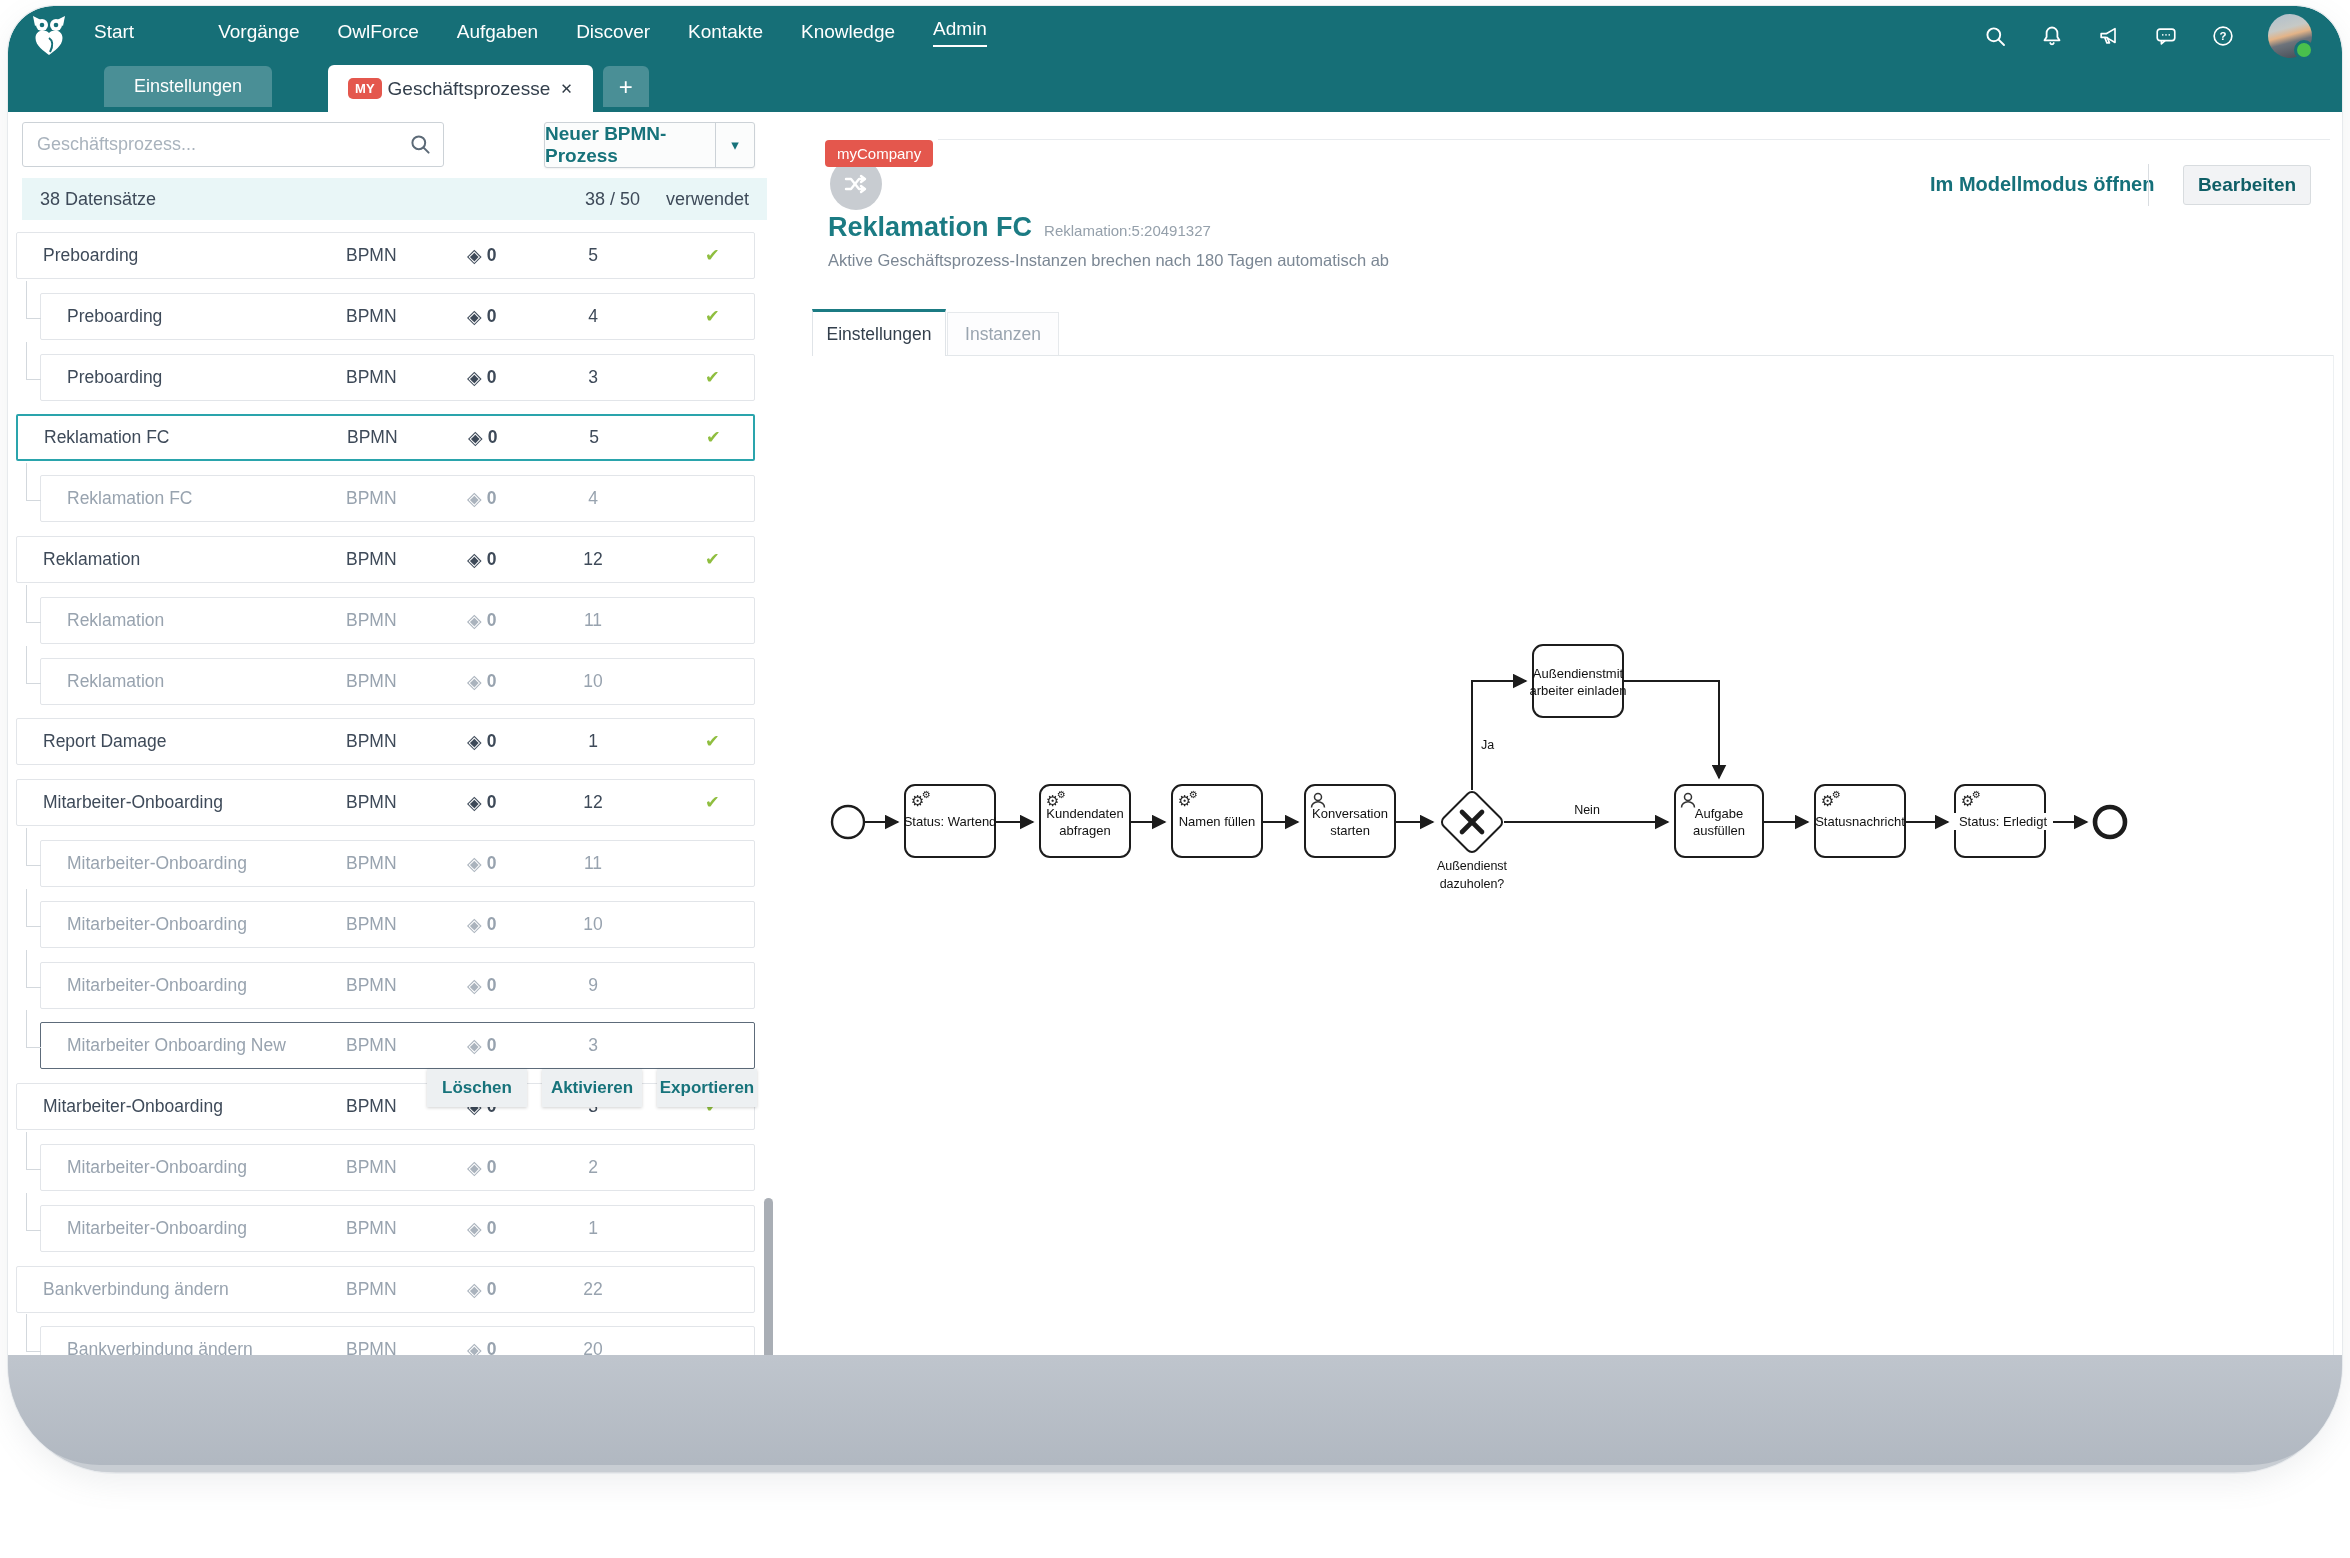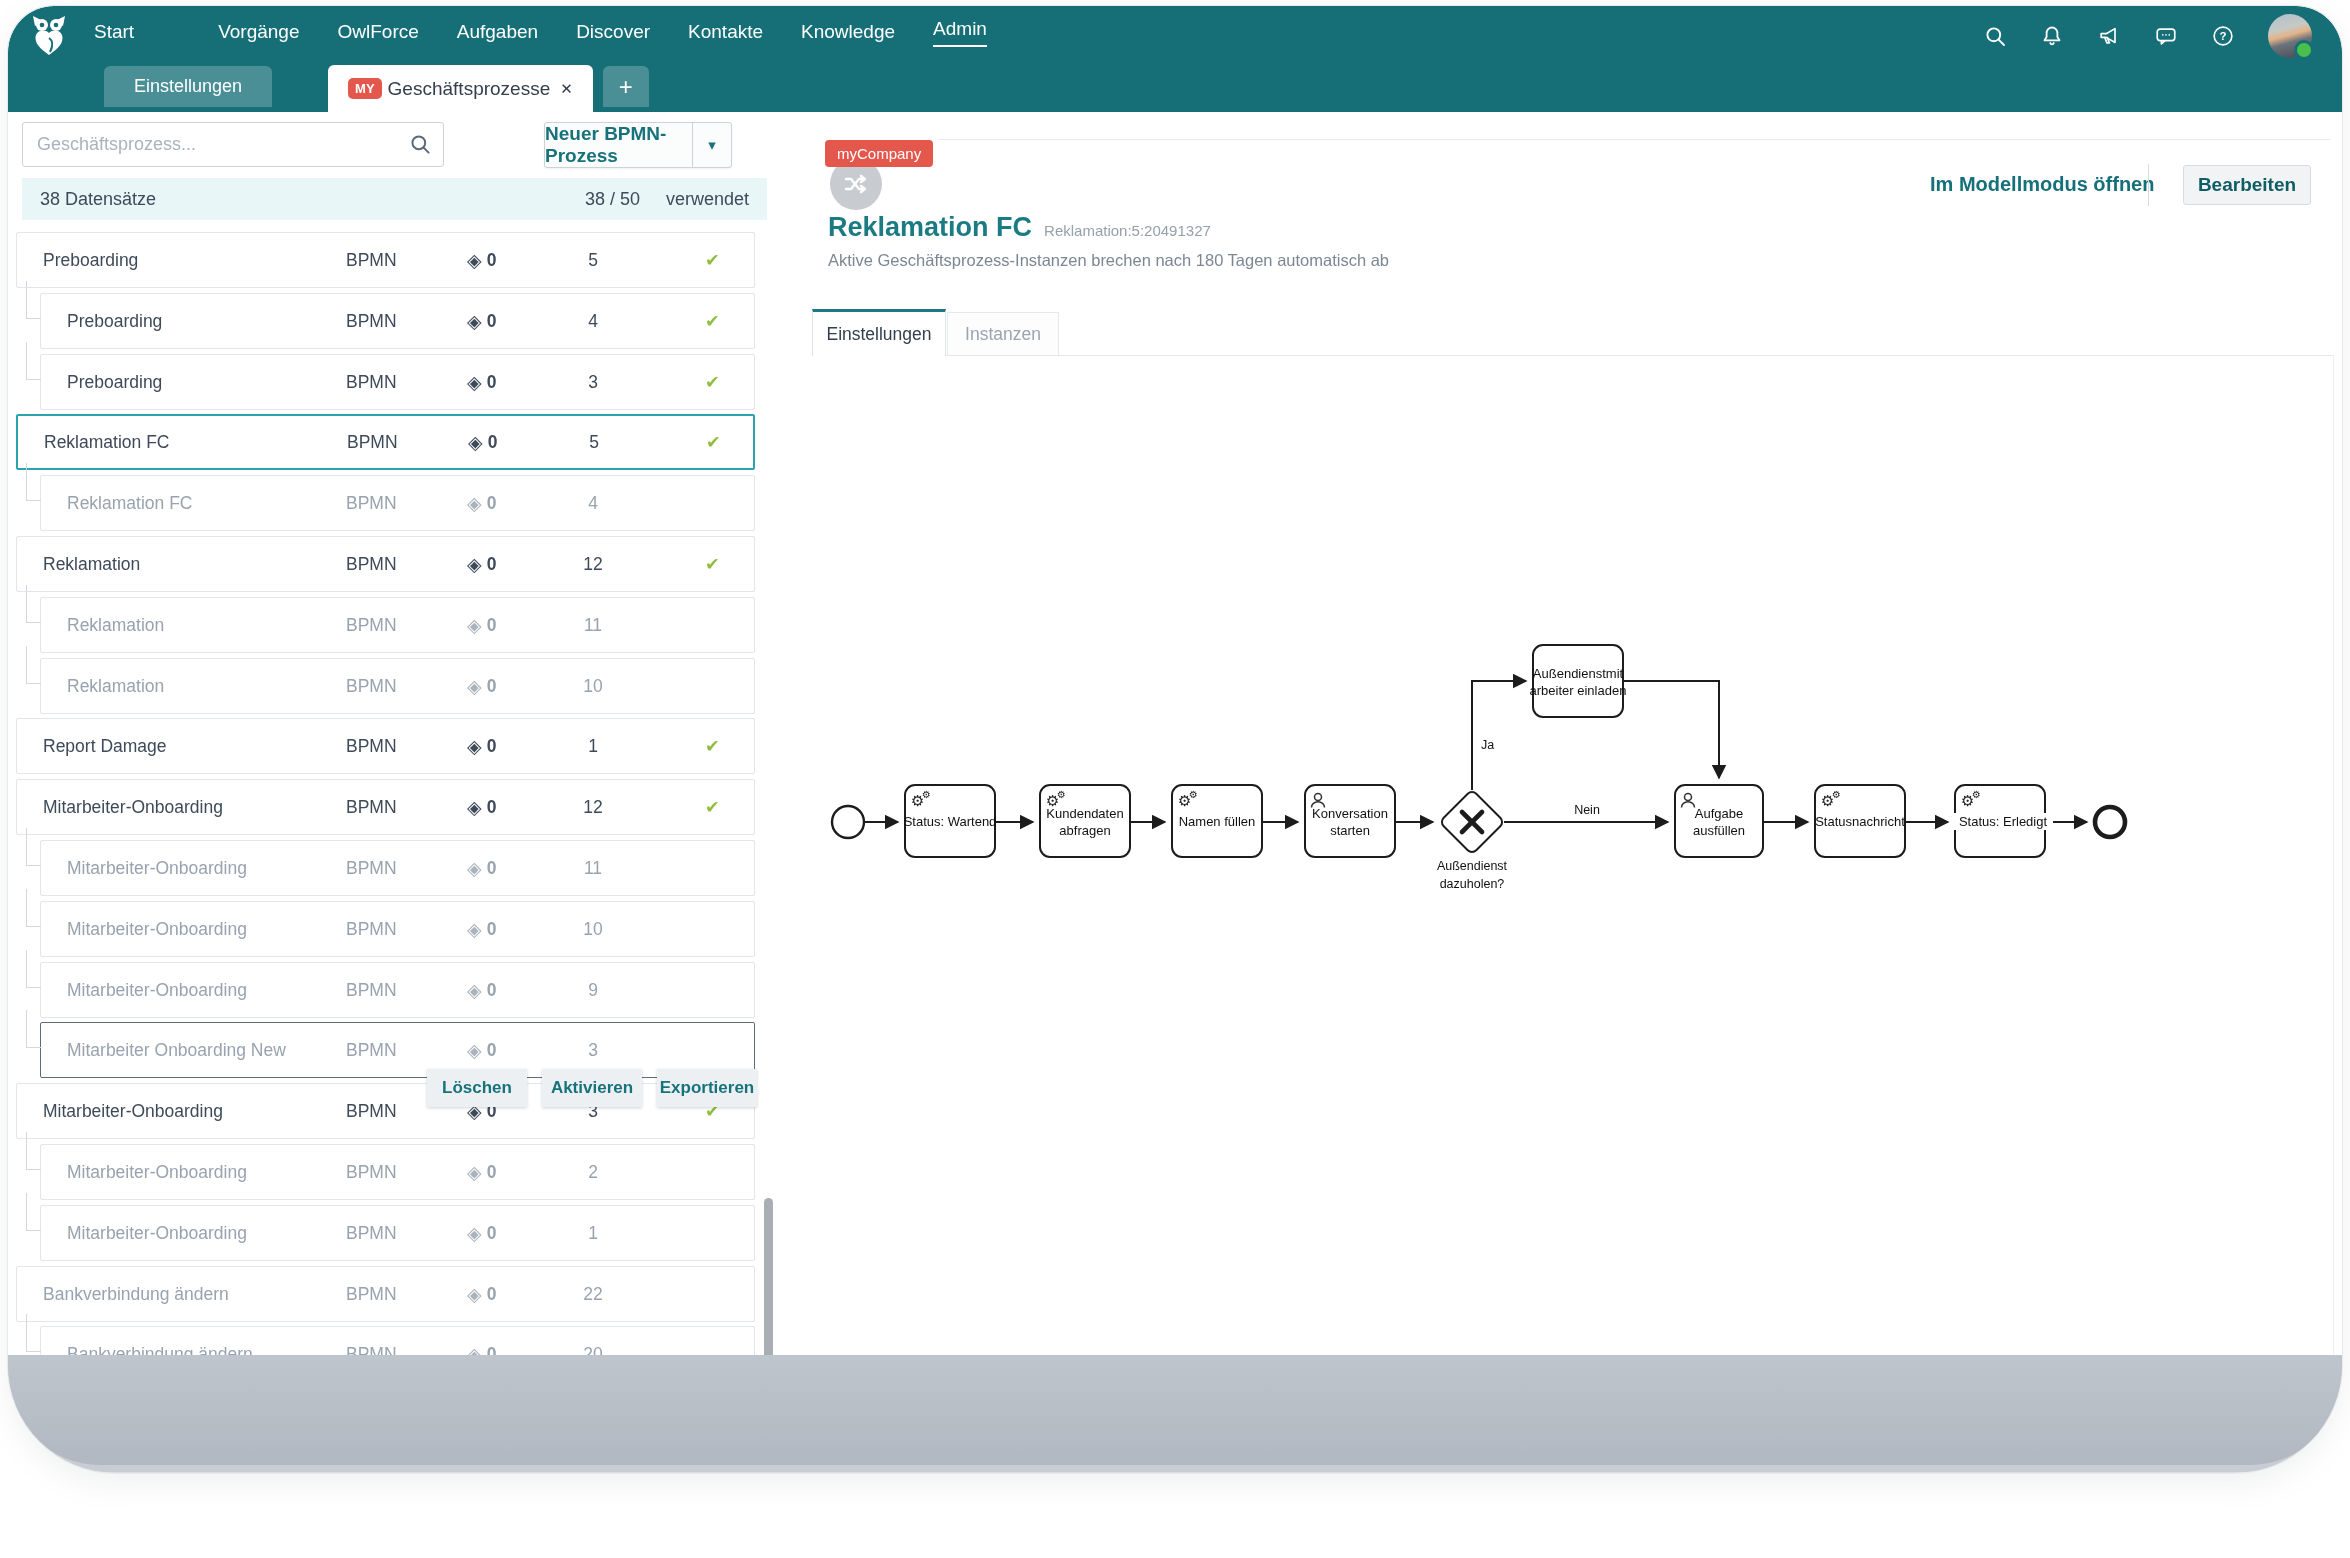--- a/index.html
+++ b/index.html
@@ -31,31 +31,31 @@
   .mybadge{background:#e4574d;color:#fff;font-size:13px;font-weight:bold;padding:3px 7px;border-radius:5px;}
   .wclose{font-size:15px;font-weight:bold;color:#2f3a45;margin-left:4px;}
   .wtab-add{height:41px;width:46px;margin:0 0 5px 10px;display:flex;align-items:center;justify-content:center;
             background:#4a8f96;color:#fff;font-size:24px;border-radius:6px 6px 0 0;}
   
   .search-wrap{position:absolute;left:14px;top:116px;width:422px;height:45px;}
   .search-input{width:100%;height:100%;box-sizing:border-box;border:1px solid #ccd2d7;border-radius:3px;
                 padding:0 44px 0 14px;font-size:18px;color:#3e4a59;font-family:inherit;outline:none;}
   .search-input::placeholder{color:#a9b3bd;}
   .search-glyph{position:absolute;right:12px;top:11px;}
-  .newbtn{position:absolute;left:536px;top:116px;width:188px;height:46px;display:flex;background:#fbfcfc;
+  .newbtn{position:absolute;left:536px;top:116px;width:211px;height:46px;display:flex;background:#fbfcfc;
           border:1px solid #ccd2d7;border-radius:3px;box-sizing:border-box;box-shadow:0 1px 2px rgba(0,0,0,.06);}
   .nb-label{flex:1;display:flex;align-items:center;justify-content:center;color:#17737b;font-weight:bold;font-size:19px;}
   .nb-caret{width:38px;display:flex;align-items:center;justify-content:center;border-left:1px solid #ccd2d7;
             color:#17737b;font-size:15px;}
   .infobar{position:absolute;left:14px;top:172px;width:745px;height:42px;background:#e9f6f7;display:flex;
            align-items:center;font-size:18px;box-sizing:border-box;padding:0 18px;}
   .infobar .left{flex:1;}
   .infobar .usage{margin-right:26px;}
   
-  .prow{position:absolute;left:8px;width:739px;height:56px;background:#fff;border:1px solid #e2e5e9;
+  .prow{position:absolute;left:8px;width:739px;height:47px;background:#fff;border:1px solid #e2e5e9;
         border-radius:2px;box-sizing:border-box;}
   .prow.child{left:32px;width:715px;}
   .prow span{position:absolute;top:0;height:100%;display:flex;align-items:center;font-size:17.5px;}
   .cname{left:26px;white-space:nowrap;}
   .ctype{left:329px;} .child .ctype{left:305px;}
   .ctag{left:450px;gap:5px;} .child .ctag{left:426px;}
   .cver{left:556px;width:40px;justify-content:center;} .child .cver{left:532px;}
   .cchk{left:688px;color:#8fbe3f;font-size:17px;} .child .cchk{left:664px;}
   .tg{font-style:normal;font-size:19px;color:#3e4a59;line-height:1;}
   .inactive, .inactive span{color:#98a3af;}

